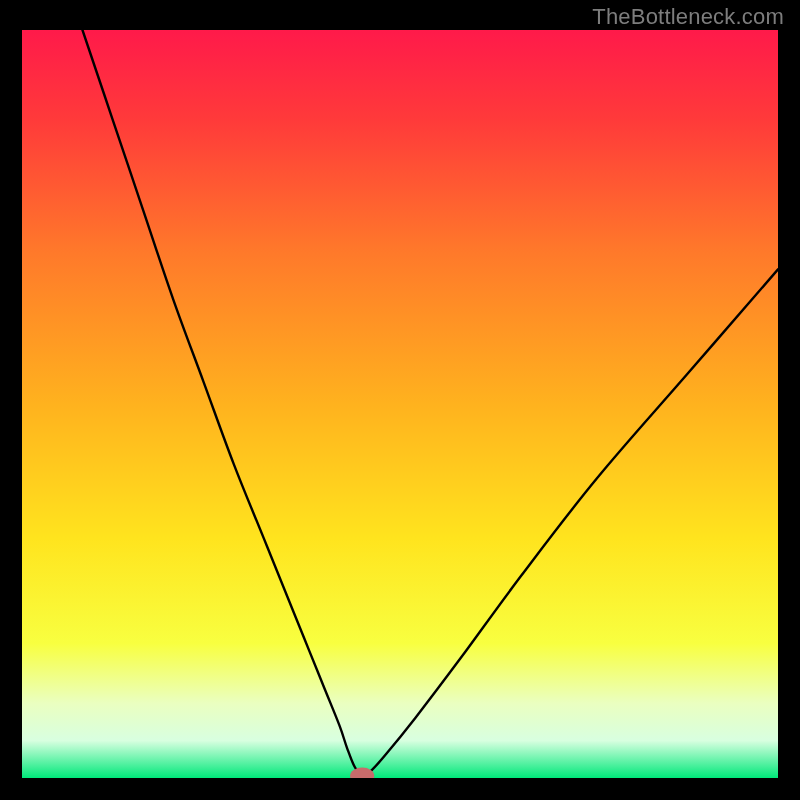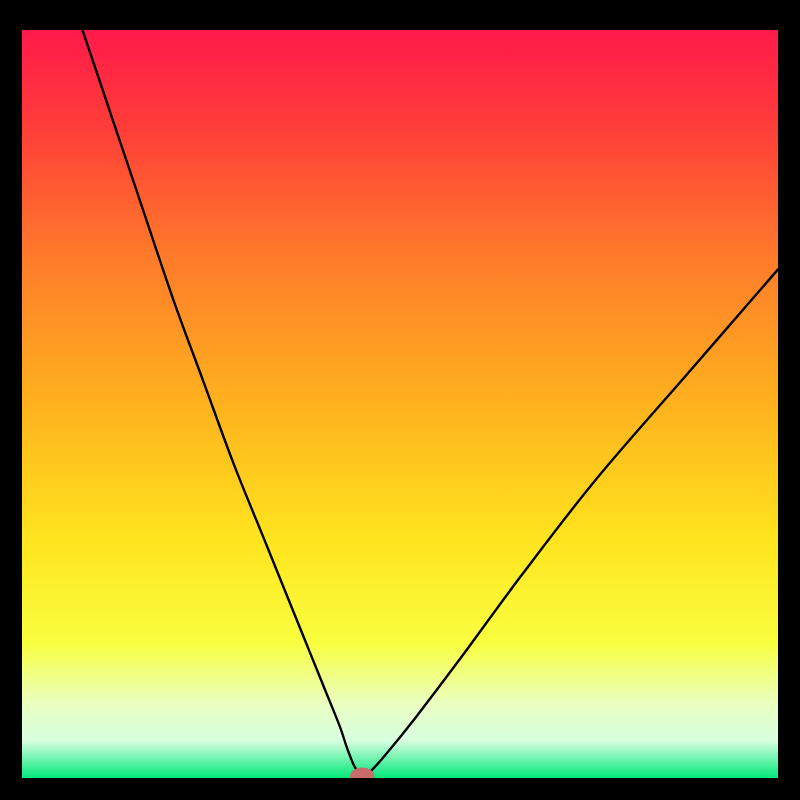--- a/index.html
+++ b/index.html
@@ -38,20 +38,21 @@
     display: block;
     width: 100%;
     height: 100%;
   }
 </style>
 </head>
 <body>
 
 <div class="frame">
 
+  <div class="watermark">TheBottleneck.com</div>
 
   <div class="plot">
     <svg id="chart-svg" viewBox="0 0 100 100" preserveAspectRatio="none">
       <defs>
         <linearGradient id="bg-grad" x1="0" y1="0" x2="0" y2="1">
             <stop offset="0%" stop-color="#ff1a4a"></stop>
             <stop offset="12%" stop-color="#ff3a3a"></stop>
             <stop offset="30%" stop-color="#ff7a2a"></stop>
             <stop offset="50%" stop-color="#ffb21e"></stop>
             <stop offset="68%" stop-color="#ffe41e"></stop>

